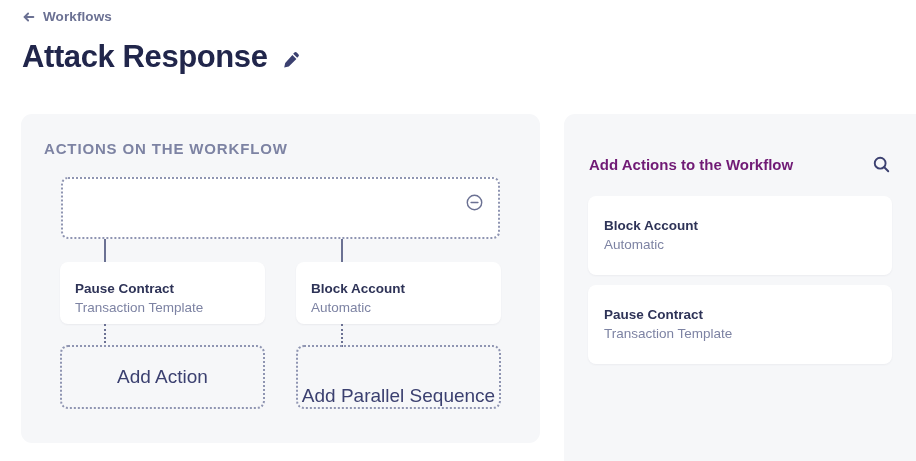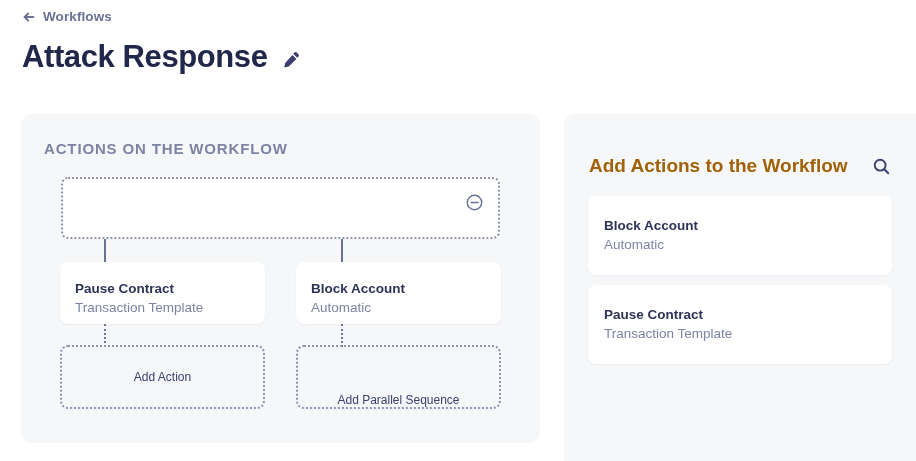--- a/index.html
+++ b/index.html
@@ -143,21 +143,21 @@
   
   .add-btn {
     position: absolute;
     border: 2px dotted #8f95b2;
     border-radius: 8px;
     background: transparent;
     display: flex;
     align-items: center;
     justify-content: center;
     font-family: "Liberation Sans", sans-serif;
-    font-size: 12px;
+    font-size: 19px;
     font-weight: 400;
     color: #3b4070;
     cursor: pointer;
   }
 
   
   .right-panel {
     position: absolute;
     left: 564px;
     top: 114px;
@@ -169,23 +169,23 @@
   .right-header {
     position: absolute;
     left: 25px;
     top: 41px;
     right: 25px;
     display: flex;
     align-items: center;
     justify-content: space-between;
   }
   .right-title {
-    font-size: 19px;
-    font-weight: 700;
-    color: #a16207;
+    font-size: 15px;
+    font-weight: 700;
+    color: #701a75;
   }
   .search-icon {
     display: block;
     width: 19px;
     height: 19px;
     color: #3b4070;
     cursor: pointer;
   }
 
   .palette-list {

